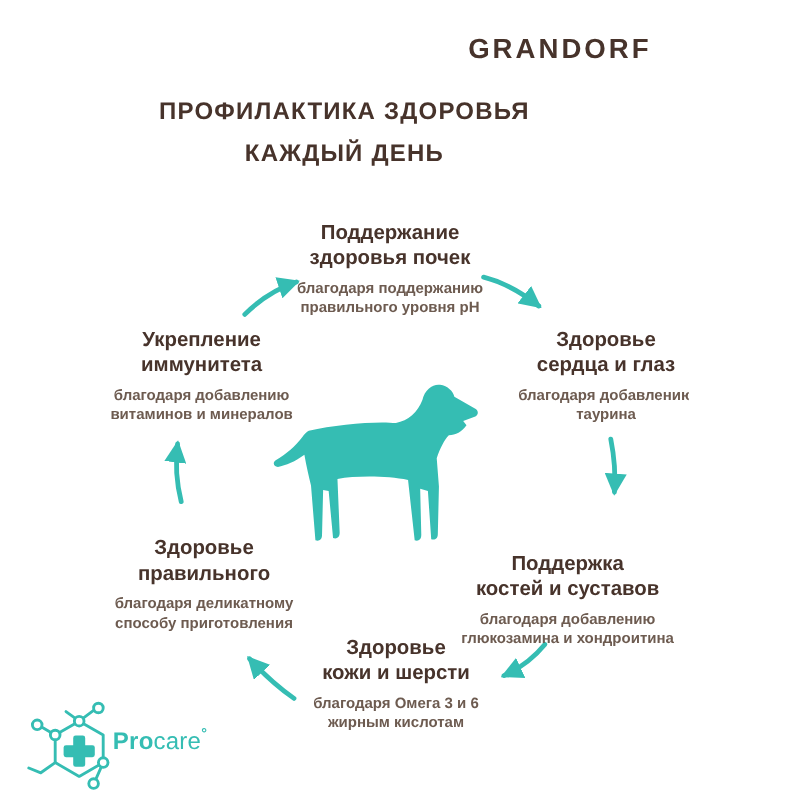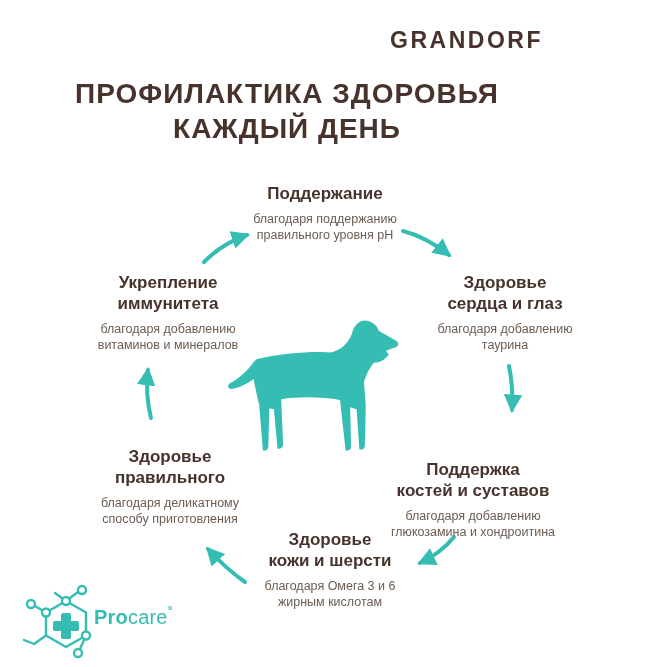--- a/index.html
+++ b/index.html
@@ -8,27 +8,27 @@
     font-family:"Liberation Sans","DejaVu Sans",sans-serif;overflow:hidden;
     --teal:#35BDB3;--title-brown:#47332B;--text-brown:#6D5B50;
   }
   .brand{
     position:absolute;top:27px;right:31px;
     font-size:23px;font-weight:bold;letter-spacing:2.5px;
     color:var(--title-brown);
   }
   .main-title{
     position:absolute;top:76px;left:0;width:100%;text-align:center;
-    font-size:28px;line-height:35px;font-weight:bold;letter-spacing:1px;
+    font-size:20px;line-height:35px;font-weight:bold;letter-spacing:1px;
     color:var(--title-brown);
   }
   .layer{position:absolute;left:0;top:0;pointer-events:none;}
   .node{position:absolute;transform:translateX(-50%);width:240px;text-align:center;}
   .node .t{font-size:17px;line-height:21px;font-weight:bold;color:var(--title-brown);}
-  .node .d{margin-top:7px;font-size:12.5px;line-height:16px;color:var(--text-brown);}
+  .node .d{margin-top:7px;font-size:12.5px;line-height:16px;color:var(--text-brown);font-weight:bold;}
   .n-top{left:325px;top:183px;}
   .n-rt{left:505px;top:272px;}
   .n-rb{left:473px;top:446px;margin-top:13px;}
   .n-bottom{left:330px;top:529px;}
   .n-lb{left:170px;top:446px;}
   .n-lt{left:168px;top:272px;}
   .dog-svg{position:absolute;left:227px;top:317px;}
   .arrow{stroke:var(--teal);stroke-width:4;fill:none;stroke-linecap:round;}
   .logo-hex{position:absolute;left:22px;top:582px;}
   .logo-text{
@@ -72,20 +72,21 @@
       C135,146 132,147 129,146 L123,91 C104,87 76,87 59,90
       L61,139 C61,144 58,145 55,144 L51,101 L46,100 L45,141
       C45,146 42,147 39,146 L35,96 C33,88 31,79 29,68
       C21,74 12,78 5,79 C1,79 0,75 3,73 C12,68 21,60 27,52
       C29,49 31,47 33,46 Z"></path>
   </svg>
 
   <div class="node n-top">
     <div class="t">
       <div>Поддержание</div>
+      <div>здоровья почек</div>
     </div>
     <div class="d">
       <div>благодаря поддержанию</div>
       <div>правильного уровня pH</div>
     </div>
   </div>
 
   <div class="node n-rt">
     <div class="t">
       <div>Здоровье</div>

